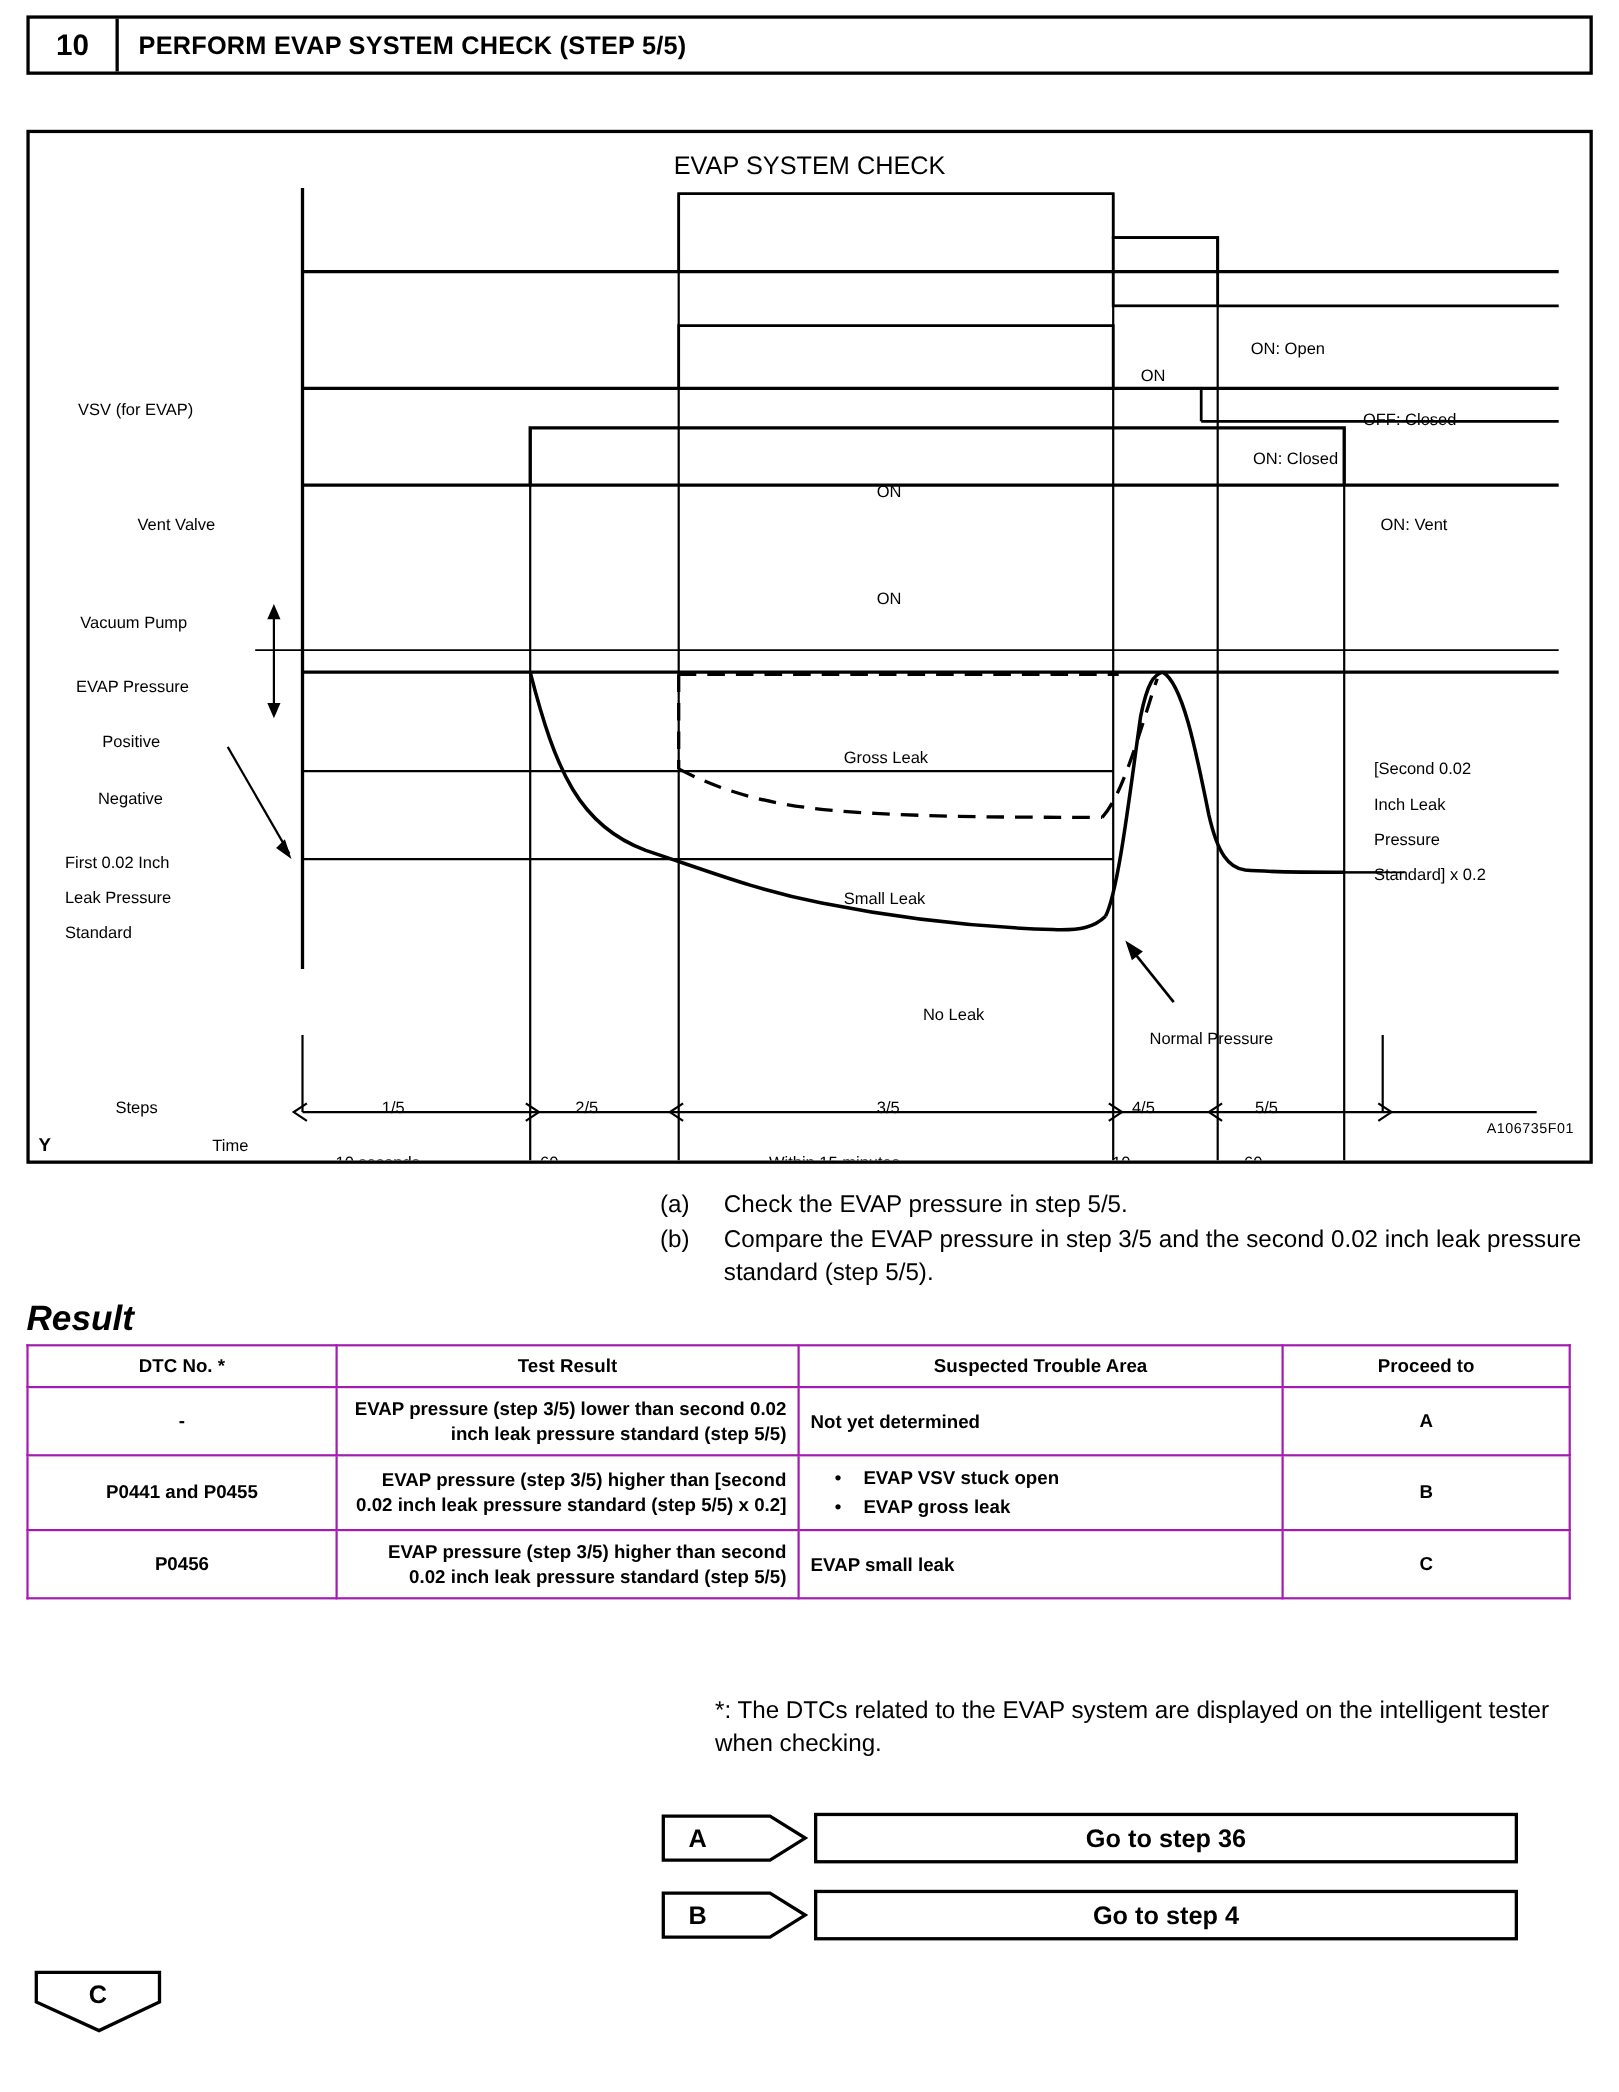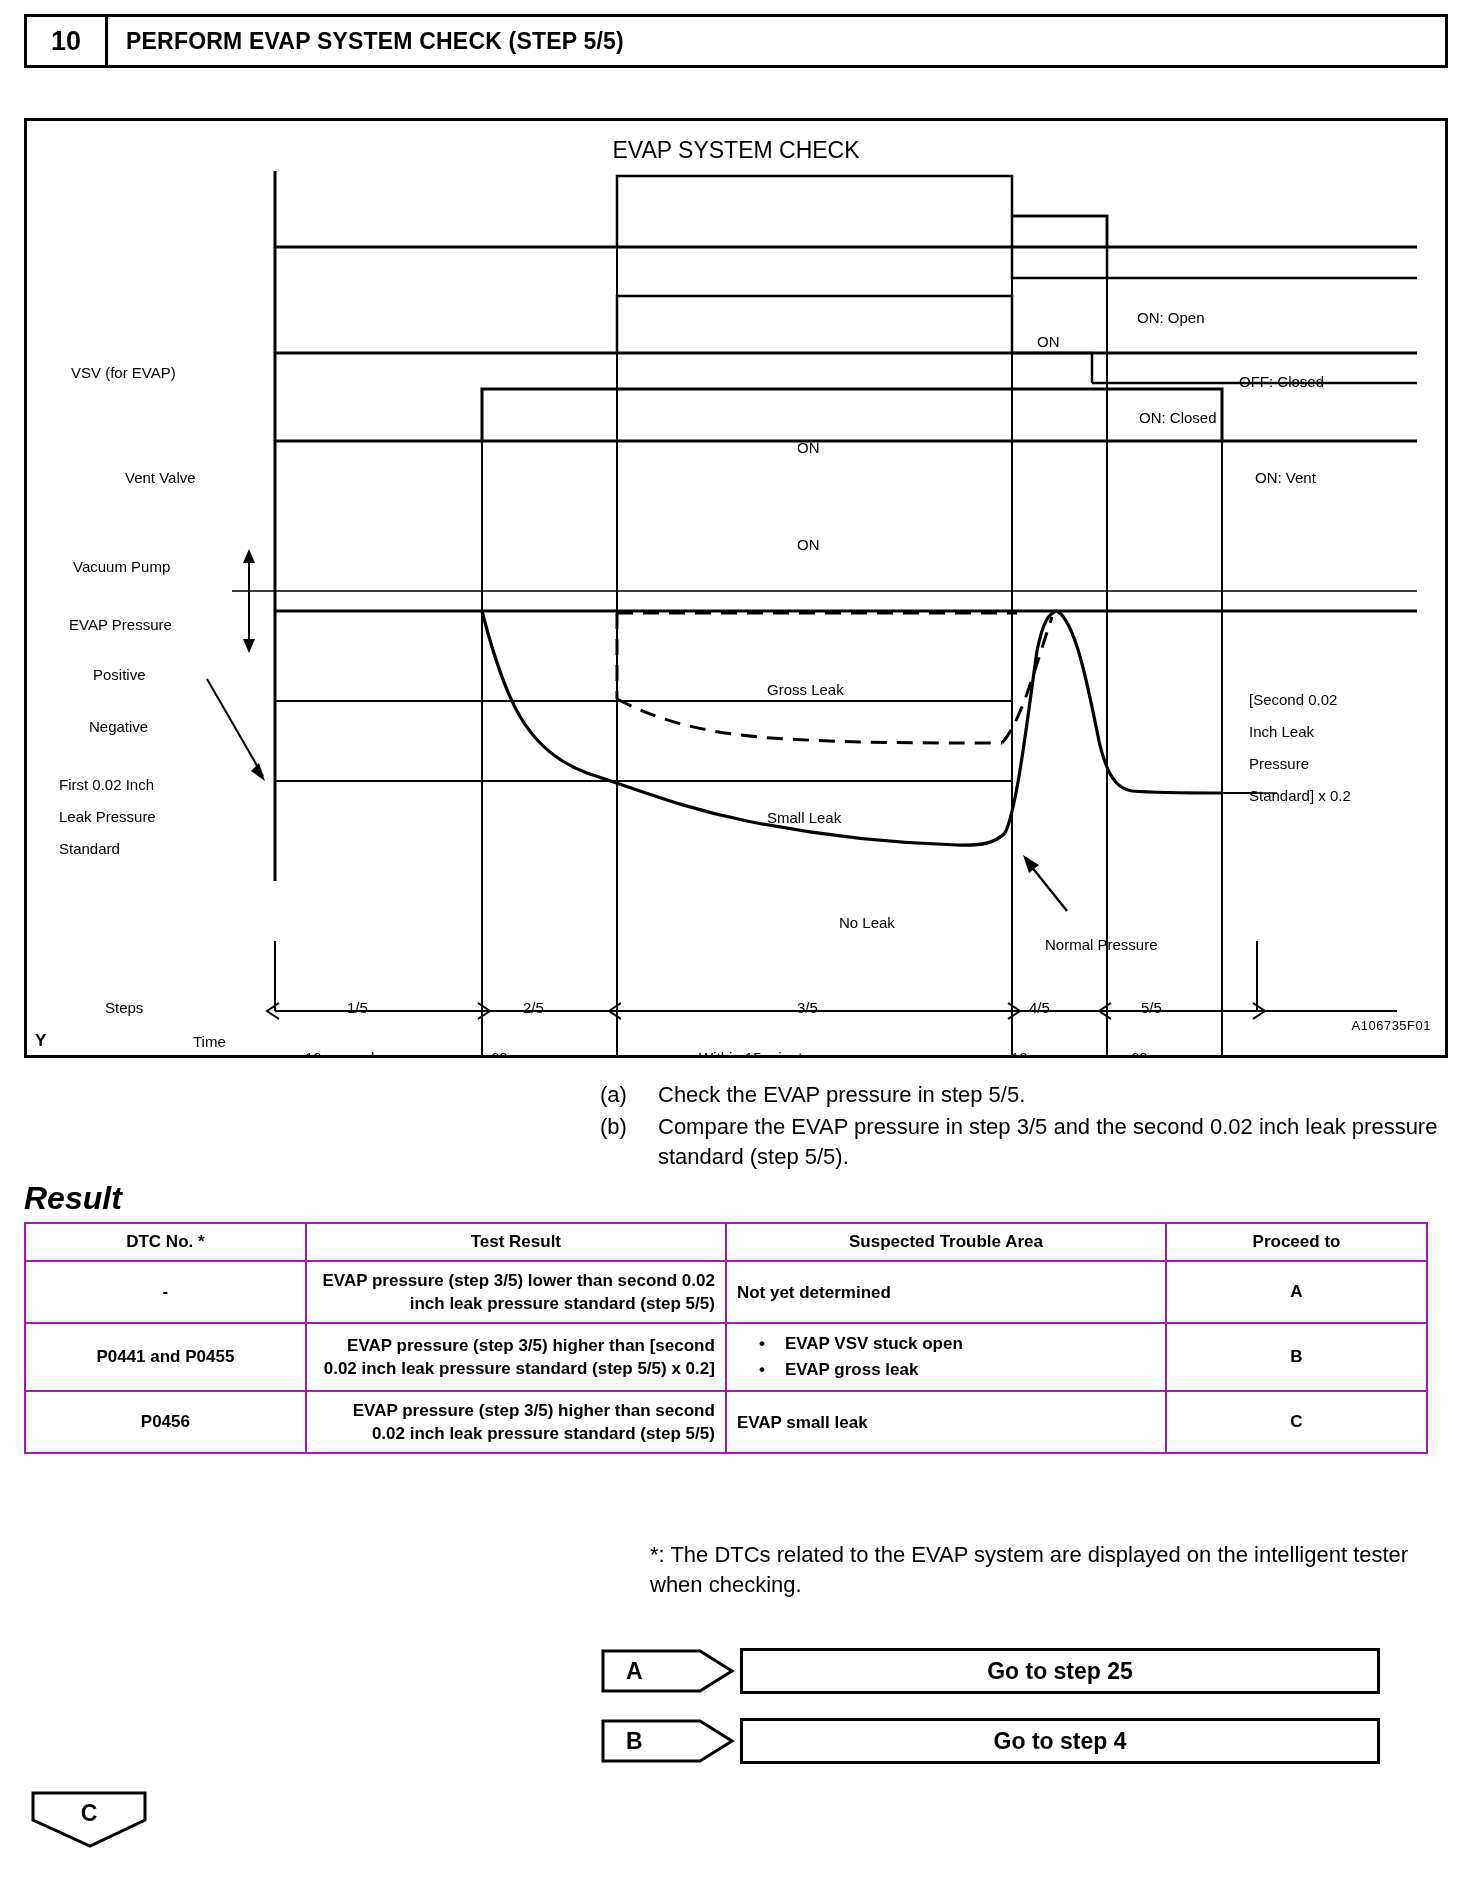--- a/index.html
+++ b/index.html
@@ -419,21 +419,21 @@
 
   <div class="footnote">*: The DTCs related to the EVAP system are displayed on the intelligent tester when checking.</div>
 
   <div class="goto-row" style="left:600px; top:1648px;">
     <div class="goto-tag">
       <svg width="140" height="46" viewBox="0 0 140 46">
         <path d="M 3 3 L 100 3 L 132 23 L 100 43 L 3 43 Z" fill="none" stroke="#000" stroke-width="3"></path>
       </svg>
       <span>A</span>
     </div>
-    <div class="goto-box">Go to step 25</div>
+    <div class="goto-box">Go to step 36</div>
   </div>
 
   <div class="goto-row" style="left:600px; top:1718px;">
     <div class="goto-tag">
       <svg width="140" height="46" viewBox="0 0 140 46">
         <path d="M 3 3 L 100 3 L 132 23 L 100 43 L 3 43 Z" fill="none" stroke="#000" stroke-width="3"></path>
       </svg>
       <span>B</span>
     </div>
     <div class="goto-box">Go to step 4</div>

